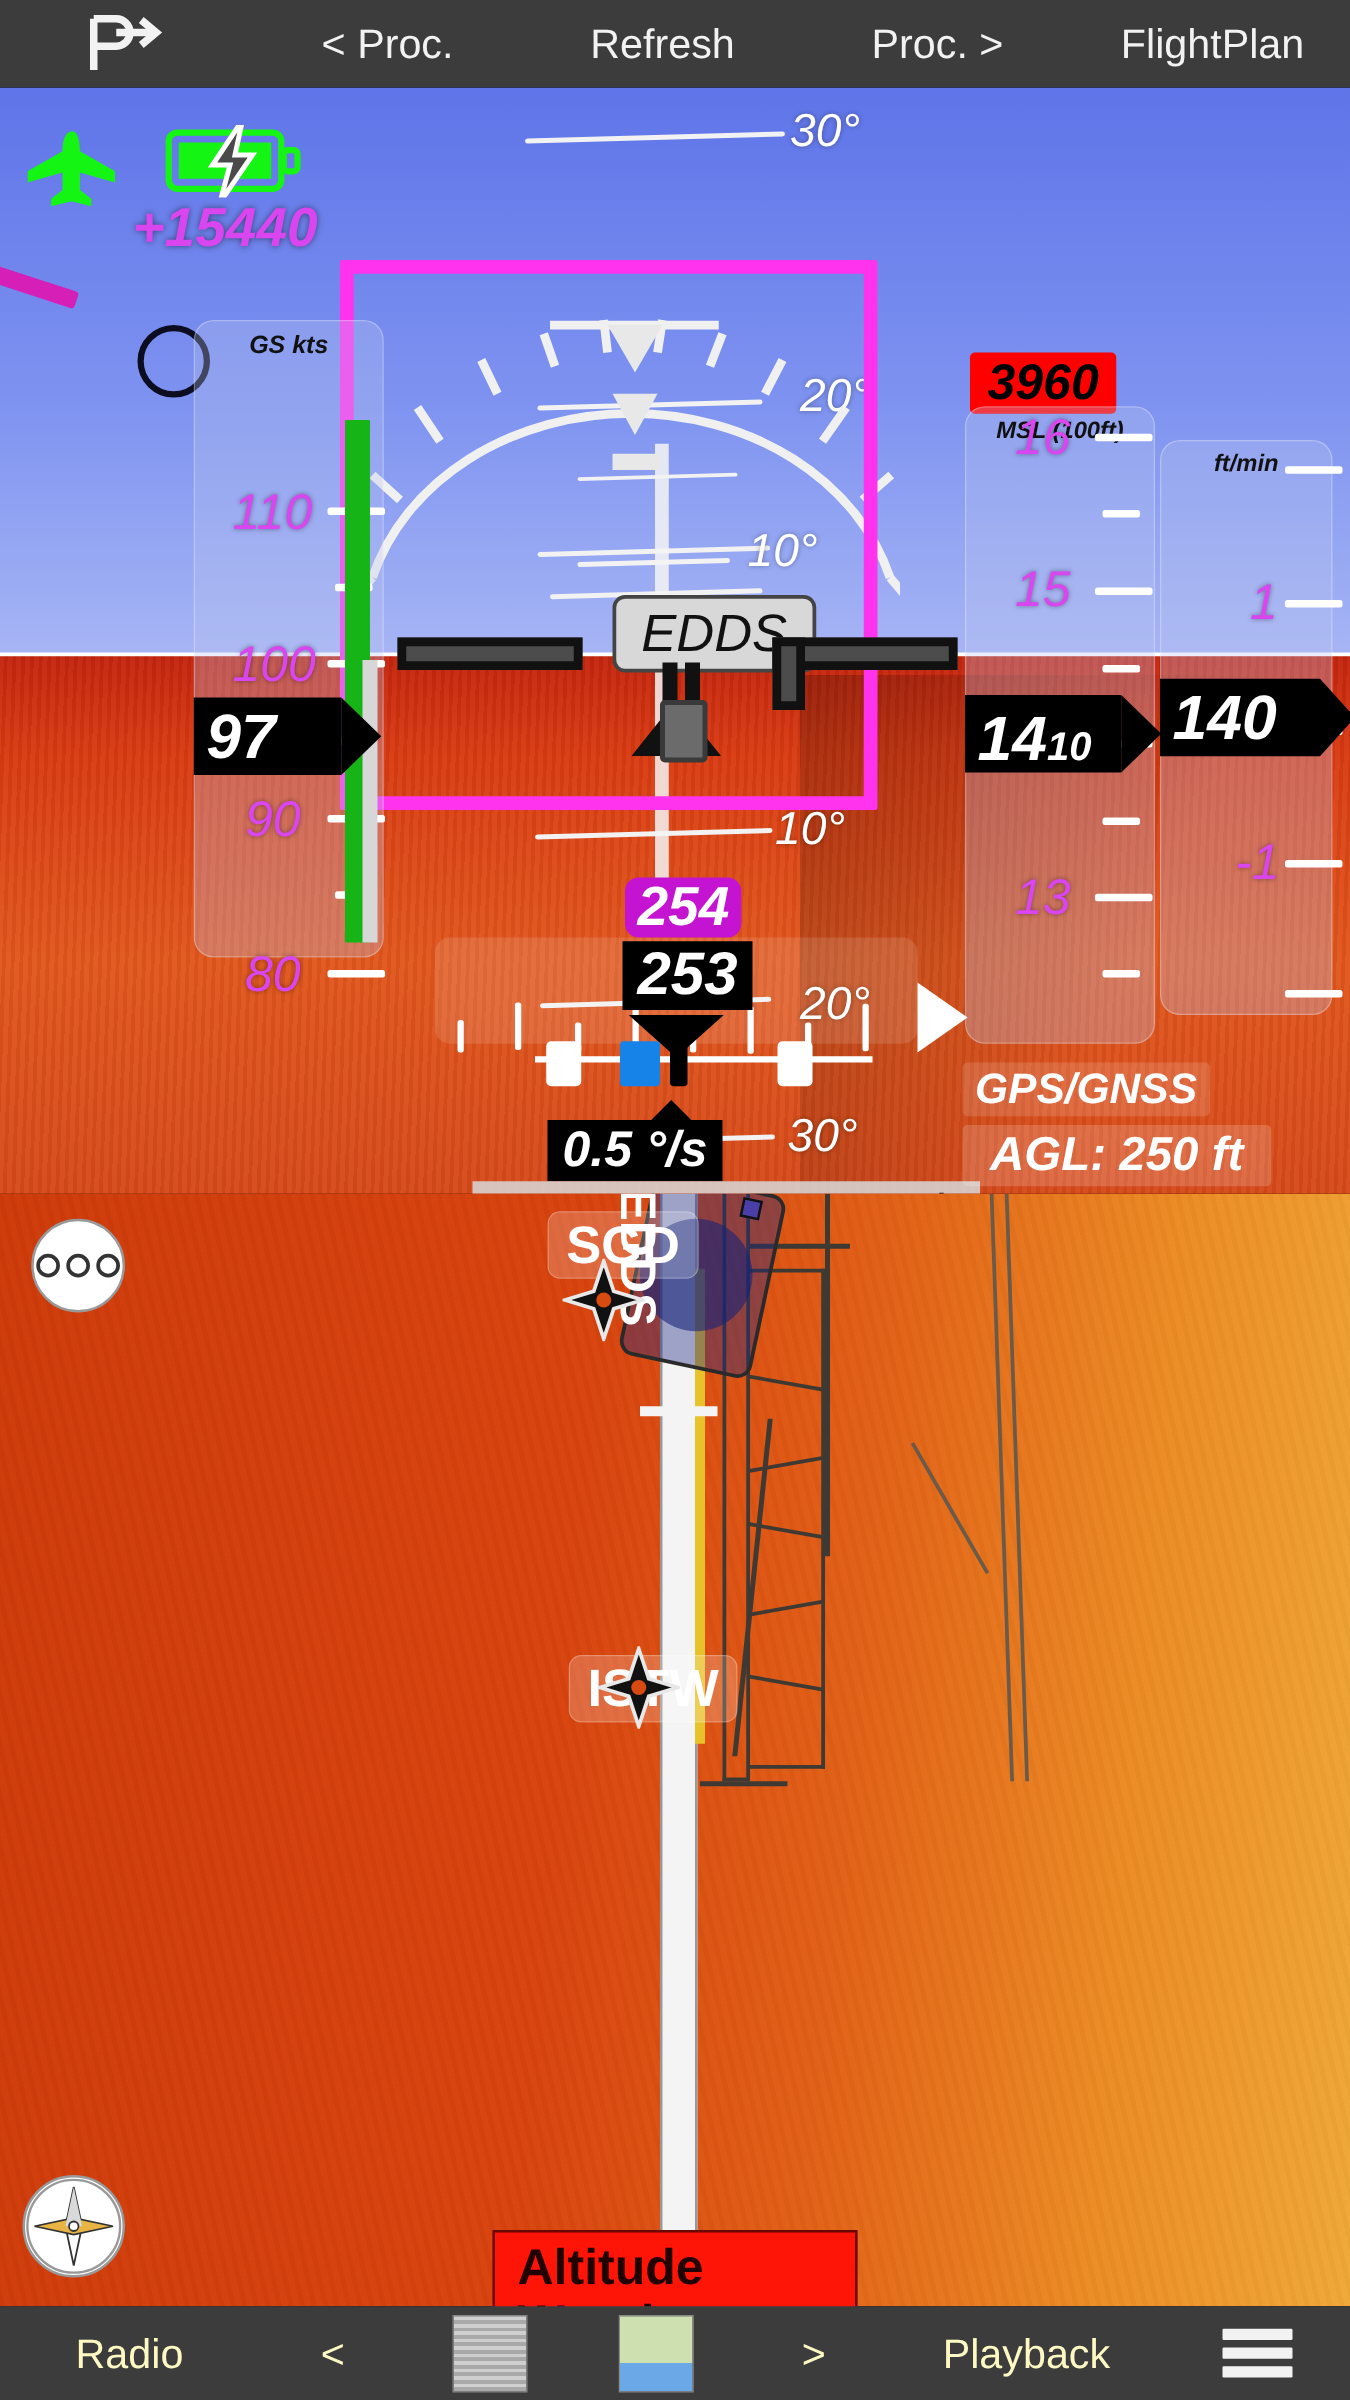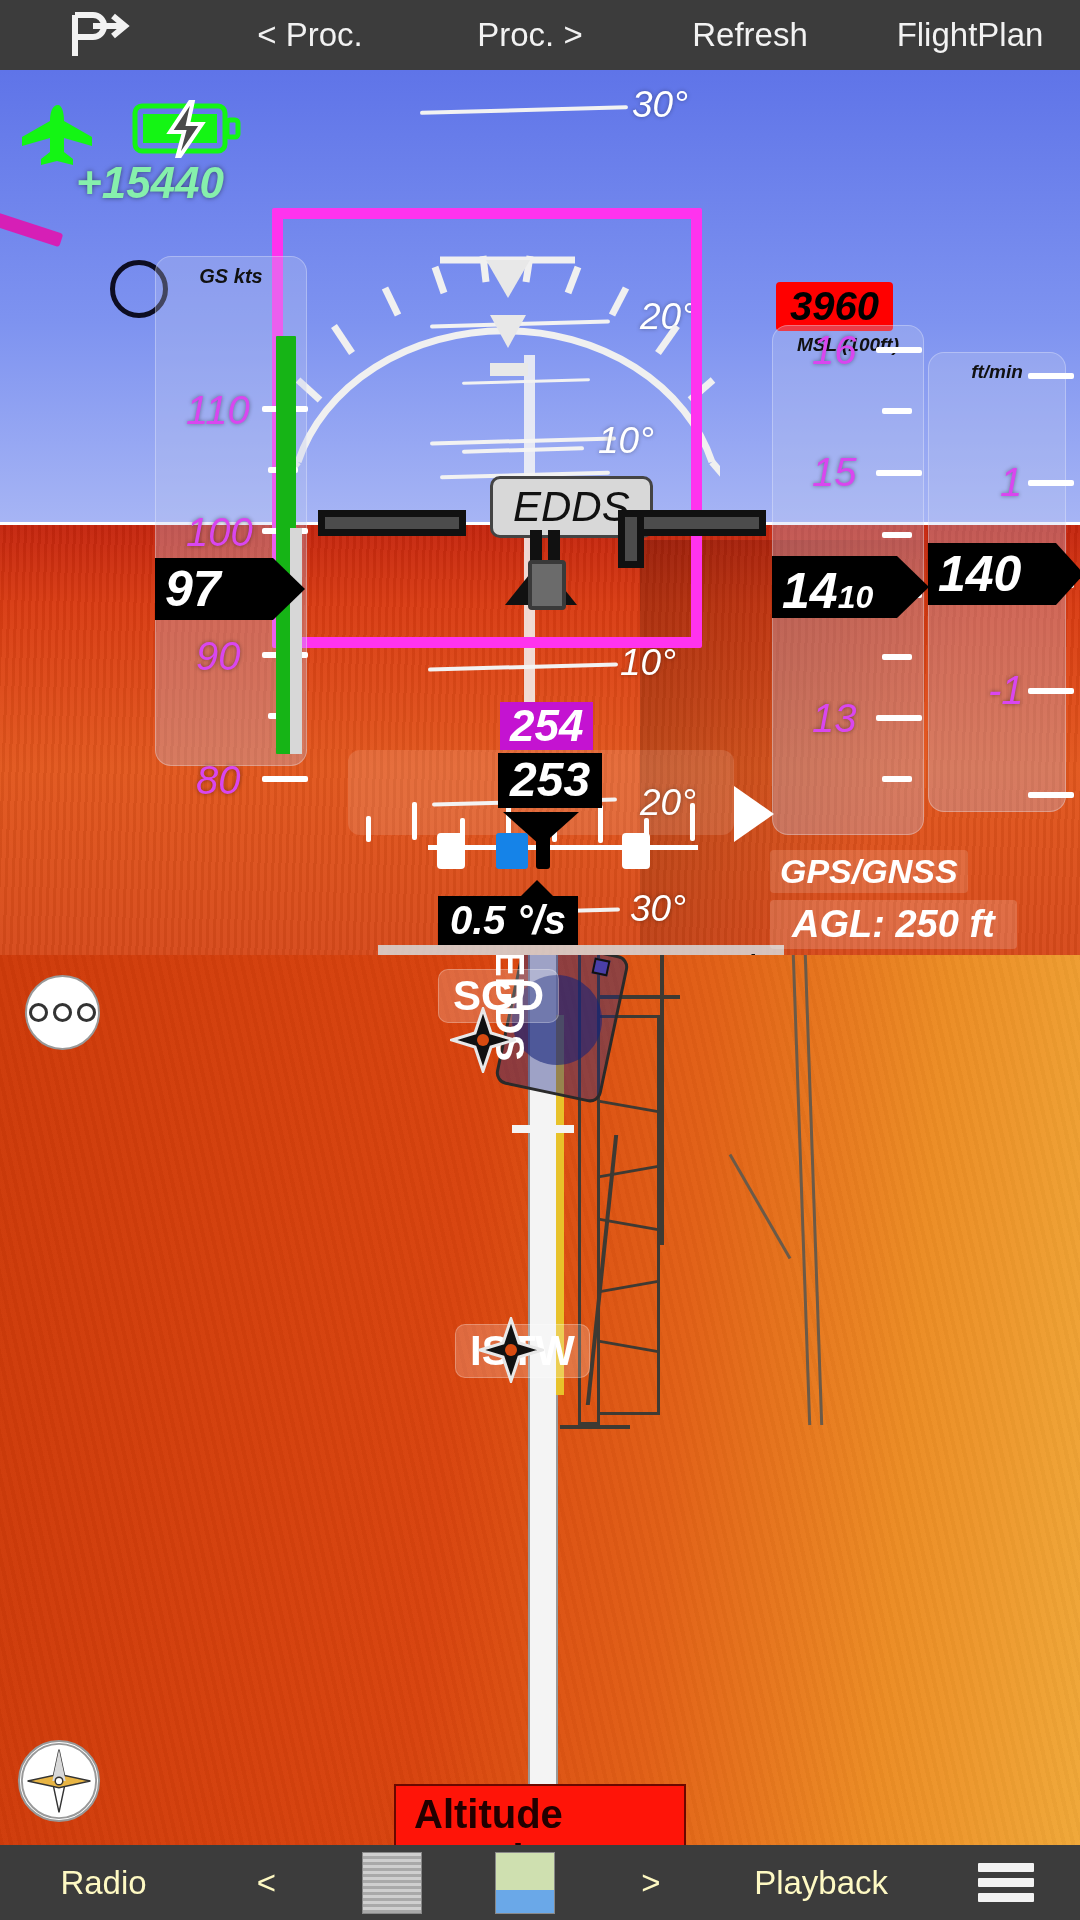--- a/index.html
+++ b/index.html
@@ -100,22 +100,22 @@
     background:rgba(255,255,255,.14); padding:2px 10px; border-radius:4px; }
   .agl-lab { position:absolute; color:#fff; font-size:38px; font-weight:bold;
     background:rgba(255,255,255,.17); padding:3px 22px; border-radius:4px; }
 
   .tri-right { position:absolute; width:0; height:0; border-top:28px solid transparent;
     border-bottom:28px solid transparent; border-left:40px solid #fff; }
 
   
   .ac-green { position:absolute; color:#14f514; }
   .batt { position:absolute; }
-  .alt-plus { position:absolute; color:#86efac; font-size:44px; font-weight:bold;
-    text-shadow:0 0 5px rgba(0,0,0,.5); }
+  .alt-plus { position:absolute; color:#d946ef; font-size:44px; font-weight:bold;
+    text-shadow:0 0 5px rgba(0,0,0,.5);margin-left:30px; }
   .circ-ind { position:absolute; width:58px; height:58px; border-radius:50%;
     border:5px solid #0d0d22; }
   .mag-slash { position:absolute; height:14px; background:#d61fb6; border-radius:3px; }
 
   
   .map { position:absolute; left:0; top:955px; width:1080px; height:890px; overflow:hidden;
     background:#d8420f; }
   .map-terrain2 { position:absolute; inset:0;
     background:linear-gradient(95deg, rgba(206,58,10,1) 0%, rgba(216,67,14,1) 42%,
       rgba(226,96,22,1) 62%, rgba(236,140,36,1) 82%, rgba(240,168,56,1) 100%); }
@@ -162,22 +162,22 @@
   <div class="topbar">
     <div class="tb-logo">
       <svg class="logo-svg" width="62" height="46" viewBox="0 0 62 46">
         <path d="M6 3 L6 44" stroke="#f2f2f2" stroke-width="6" fill="none"></path>
         <path d="M6 3 L24 3 A11 11 0 0 1 24 25 L6 25" stroke="#f2f2f2" stroke-width="6" fill="none"></path>
         <path d="M24 14 L54 14" stroke="#f2f2f2" stroke-width="6" fill="none"></path>
         <path d="M44 4 L56 14 L44 24" stroke="#f2f2f2" stroke-width="6" fill="none"></path>
       </svg>
     </div>
     <div class="tb-item tb-btn">&lt; Proc.</div>
+    <div class="tb-item tb-btn">Refresh</div>
     <div class="tb-item tb-btn">Proc. &gt;</div>
-    <div class="tb-item tb-btn">Refresh</div>
     <div class="tb-item tb-btn">FlightPlan</div>
   </div>
 
   <div class="pfd">
     <div class="sky"></div>
     <div class="horizon-line"></div>
     <div class="ground"></div>
     <div class="ground-tex"></div>
     <div class="ground-shade"></div>
 
@@ -321,21 +321,21 @@
     <div class="hdg-box"></div>
     <div class="hdg-tick" style="left:366px; top:746px; height:26px;"></div>
     <div class="hdg-tick" style="left:412px; top:732px; height:38px;"></div>
     <div class="hdg-tick" style="left:460px; top:748px; height:24px;"></div>
     <div class="hdg-tick" style="left:506px; top:735px; height:38px;"></div>
     <div class="hdg-tick" style="left:552px; top:748px; height:24px;"></div>
     <div class="hdg-tick" style="left:598px; top:735px; height:38px;"></div>
     <div class="hdg-tick" style="left:644px; top:748px; height:24px;"></div>
     <div class="hdg-tick" style="left:690px; top:733px; height:38px;"></div>
 
-    <div class="hdg-mag" style="left:500px; top:632px;">254</div>
+    <div class="hdg-mag" style="left:500px; top:632px;border-radius:11px;">254</div>
     <div class="hdg-cur" style="left:498px; top:683px;">253</div>
     <div class="hdg-cur-tip" style="left:503px; top:742px;"></div>
 
     <div class="cdi-bar" style="left:428px; top:775px; width:270px;"></div>
     <div class="cdi-box" style="left:437px; top:763px; width:28px; height:36px;"></div>
     <div class="cdi-box" style="left:622px; top:763px; width:28px; height:36px;"></div>
     <div class="cdi-blue" style="left:496px; top:763px; width:32px; height:36px;"></div>
     <div class="cdi-blk" style="left:536px; top:763px; width:14px; height:36px;"></div>
 
     <div class="tri-right" style="left:734px; top:716px;"></div>

